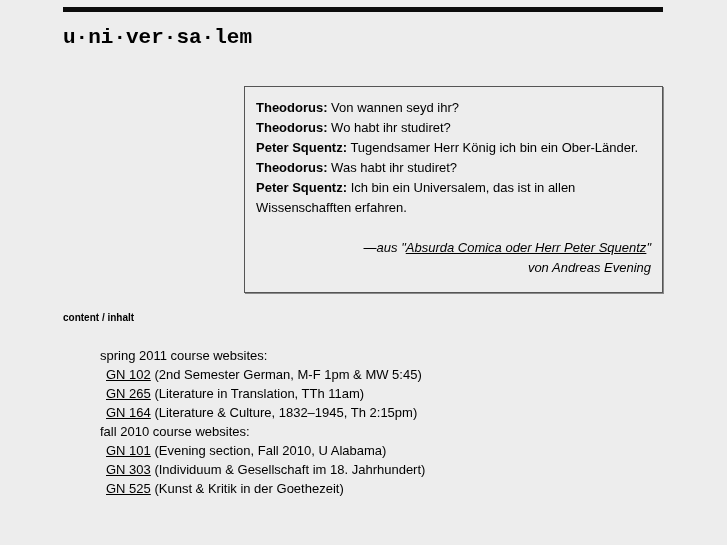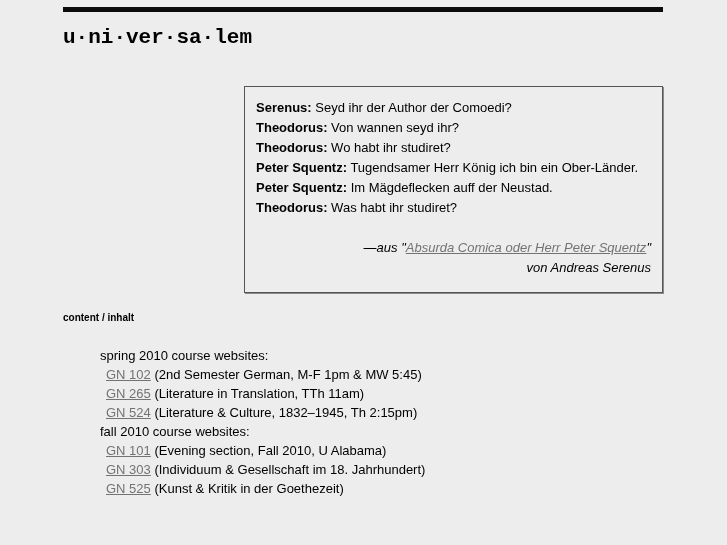--- a/index.html
+++ b/index.html
@@ -43,21 +43,21 @@
   }
   .qline b {
     font-weight: bold;
   }
   .attribution {
     margin-top: 20px;
     text-align: right;
     font-style: italic;
   }
   a, a:visited {
-    color: #737373;
+    color: #000000;
     text-decoration: underline;
   }
   .content-heading {
     margin: 17px 0 0 0;
     font-size: 10px;
     line-height: 15px;
     font-weight: bold;
   }
   .course-list {
     margin-top: 21px;
@@ -75,39 +75,38 @@
 <body>
 
 <div class="page">
 
   <div class="topbar"></div>
 
   <h1 class="site-title">u·ni·ver·sa·lem</h1>
 
   <div class="quote-box">
     <div id="quote-lines">
-        <div class="qline"><b>Serenus:</b> Seyd ihr der Author der Comoedi?</div>
         <div class="qline"><b>Theodorus:</b> Von wannen seyd ihr?</div>
         <div class="qline"><b>Theodorus:</b> Wo habt ihr studiret?</div>
         <div class="qline"><b>Peter Squentz:</b> Tugendsamer Herr König ich bin ein Ober-Länder.</div>
-        <div class="qline"><b>Peter Squentz:</b> Im Mägdeflecken auff der Neustad.</div>
         <div class="qline"><b>Theodorus:</b> Was habt ihr studiret?</div>
+        <div class="qline"><b>Peter Squentz:</b> Ich bin ein Universalem, das ist in allen Wissenschafften erfahren.</div>
       </div>
     <div class="attribution">
       <div><span>—aus "</span><a href="#">Absurda Comica oder Herr Peter Squentz</a><span>"</span></div>
-      <div>von Andreas Serenus</div>
+      <div>von Andreas Evening</div>
     </div>
   </div>
 
   <h2 class="content-heading">content / inhalt</h2>
 
   <div class="course-list" id="course-list">
-      <div class="group-label">spring 2010 course websites:</div>
+      <div class="group-label">spring 2011 course websites:</div>
       <div class="course-line"><a href="#">GN 102</a><span> (2nd Semester German, M-F 1pm &amp; MW 5:45)</span></div>
       <div class="course-line"><a href="#">GN 265</a><span> (Literature in Translation, TTh 11am)</span></div>
-      <div class="course-line"><a href="#">GN 524</a><span> (Literature &amp; Culture, 1832–1945, Th 2:15pm)</span></div>
+      <div class="course-line"><a href="#">GN 164</a><span> (Literature &amp; Culture, 1832–1945, Th 2:15pm)</span></div>
       <div class="group-label">fall 2010 course websites:</div>
       <div class="course-line"><a href="#">GN 101</a><span> (Evening section, Fall 2010, U Alabama)</span></div>
       <div class="course-line"><a href="#">GN 303</a><span> (Individuum &amp; Gesellschaft im 18. Jahrhundert)</span></div>
       <div class="course-line"><a href="#">GN 525</a><span> (Kunst &amp; Kritik in der Goethezeit)</span></div>
     </div>
 
 </div>
 
 </body></html>

